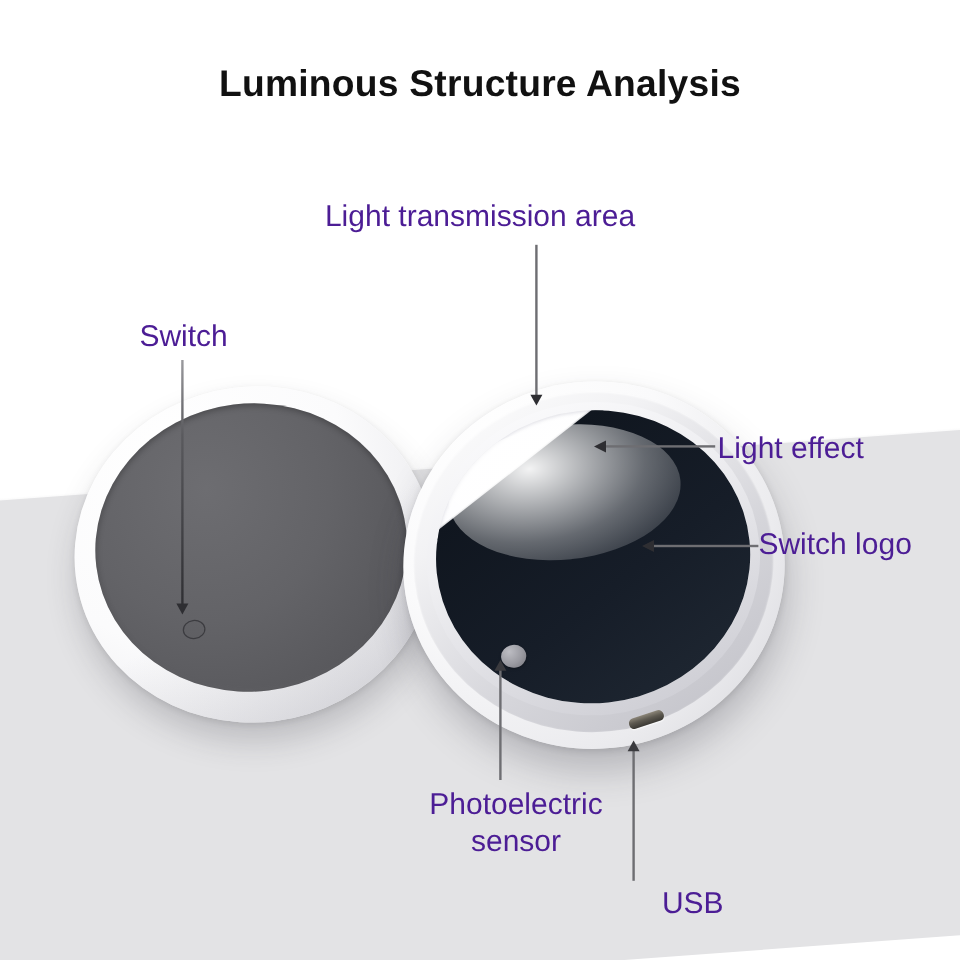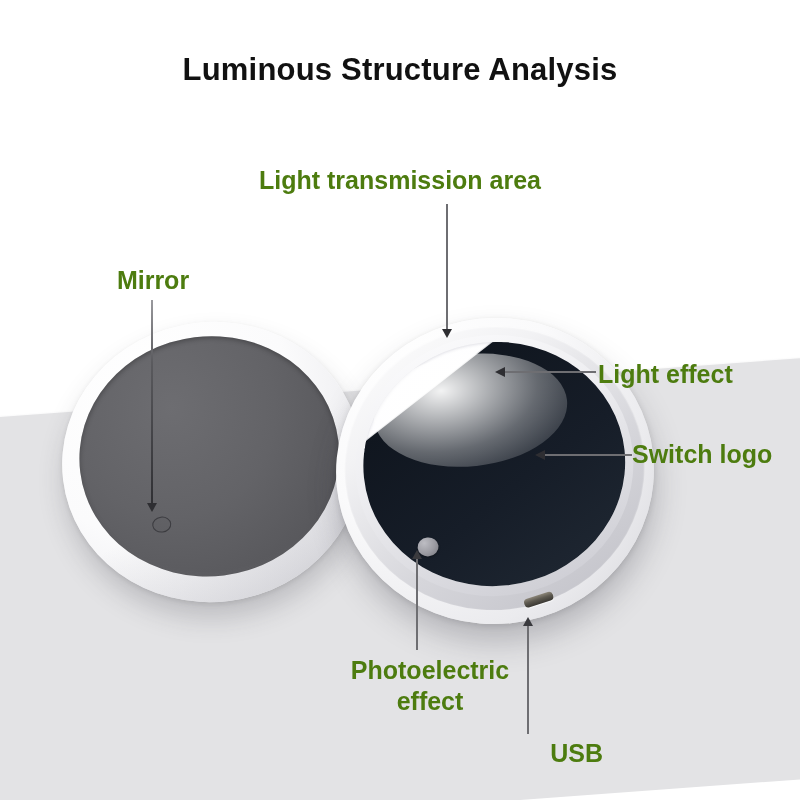--- a/index.html
+++ b/index.html
@@ -49,22 +49,22 @@
     text-align: center;
     font-size: 31px;
     font-weight: bold;
     color: #111111;
     letter-spacing: 0.2px;
   }
 
   
   .label {
     position: absolute;
-    font-weight: bold;
-    color: #4d7c0f;
+    font-weight: normal;
+    color: #4c1d95;
     white-space: nowrap;
     line-height: 1.22;
   }
   .label-lta   { left: 0;   top: 165px; width: 800px; text-align: center; font-size: 25px; }
   .label-switch{ left: 60px; top: 265px; width: 186px; text-align: center; font-size: 25px; }
   .label-mirror{ left: 598px; top: 359px; font-size: 25px; }
   .label-logo  { left: 632px; top: 439px; font-size: 25px; }
   .label-photo { left: 330px; top: 655px; width: 200px; text-align: center; font-size: 25px; white-space: normal; }
   .label-usb   { left: 443px; top: 738px; width: 160px; text-align: right; font-size: 25px; }
 
@@ -281,19 +281,19 @@
   <div class="leader leader-h ln-logo"></div>
   <div class="arrow arrow-left ar-logo"></div>
 
   <div class="leader leader-v ln-photo"></div>
   <div class="arrow arrow-up ar-photo"></div>
 
   <div class="leader leader-v ln-usb"></div>
   <div class="arrow arrow-up ar-usb"></div>
 
   <div class="label label-lta">Light transmission area</div>
-  <div class="label label-switch">Mirror</div>
+  <div class="label label-switch">Switch</div>
   <div class="label label-mirror">Light effect</div>
   <div class="label label-logo">Switch logo</div>
-  <div class="label label-photo">Photoelectric effect</div>
+  <div class="label label-photo">Photoelectric sensor</div>
   <div class="label label-usb">USB</div>
 
 </div>
 
 </body></html>

